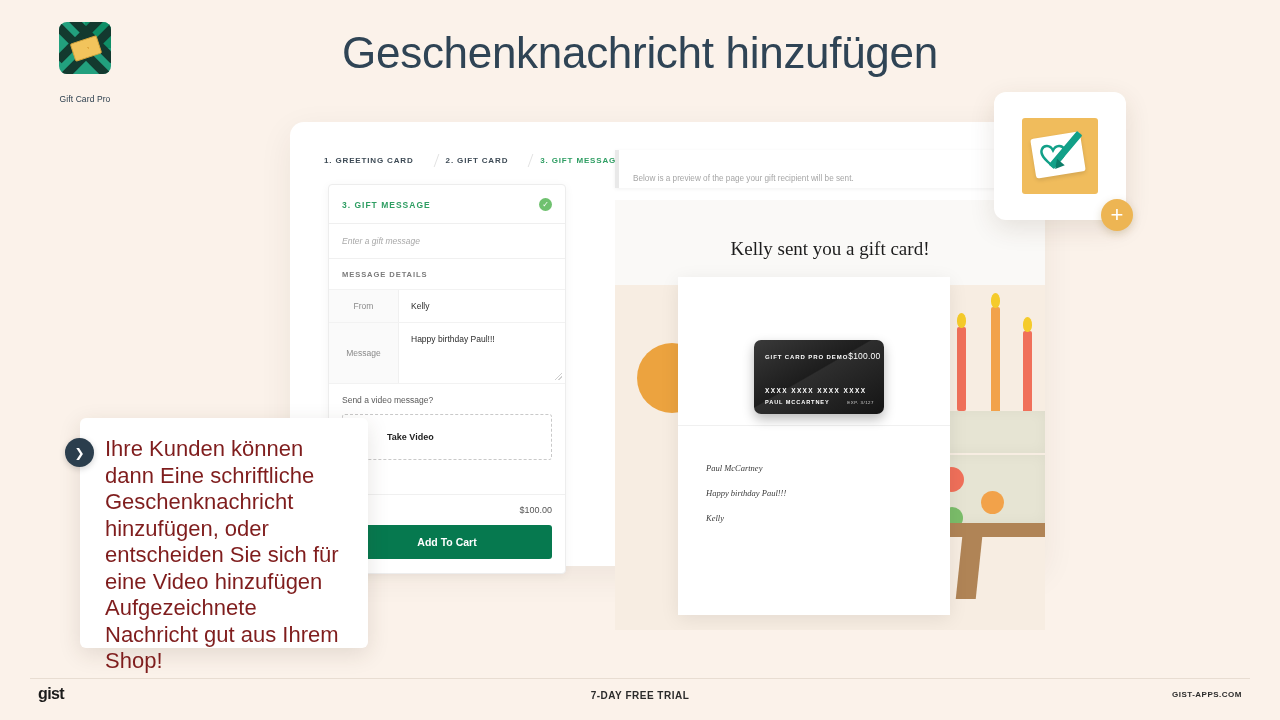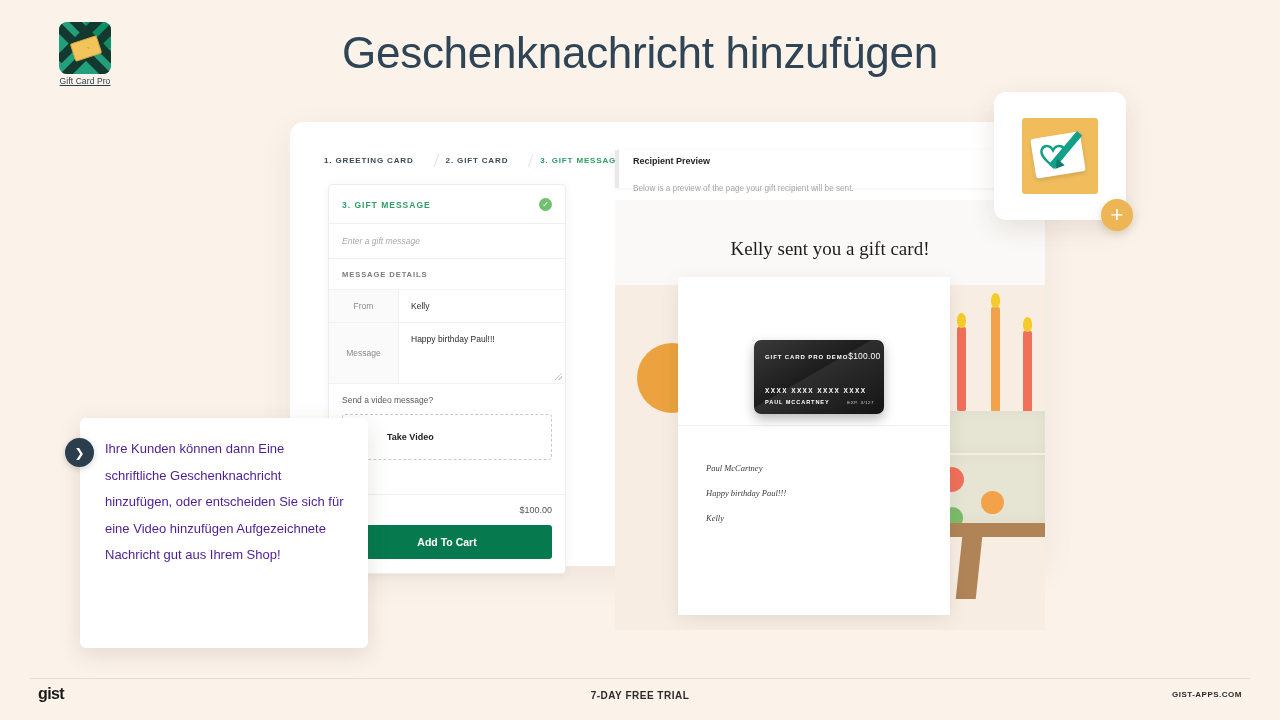--- a/index.html
+++ b/index.html
@@ -29,21 +29,21 @@
     position: absolute; left: 13px; top: 17px; width: 28px; height: 19px;
     background: #f2c45c; border: 1px solid #d9a63c; border-radius: 2px;
     transform: rotate(-18deg);
   }
   .bm-card::after {
     content: ""; position: absolute; left: 10px; top: 3px;
     width: 11px; height: 11px; border-radius: 50%;
     background: radial-gradient(circle, #e0a93f 0 1px, transparent 1px);
     box-shadow: none;
   }
-  .brand-name { font-size: 8.5px; color: #2b3e4d; margin-top: 2px; letter-spacing: .1px; text-decoration: underline; }
+  .brand-name { font-size: 8.5px; color: #2b3e4d; margin-top: 20px; letter-spacing: .1px; }
 
   
   .headline {
     position: absolute; top: 28px; left: 0; width: 1280px; text-align: center;
     font-size: 44px; font-weight: 400; color: #2f4455; letter-spacing: -0.3px;
   }
 
   
   .stage {
     position: absolute; left: 290px; top: 122px; width: 754px; height: 444px;
@@ -205,21 +205,21 @@
     font-size: 22px; line-height: 1; font-weight: 300;
     box-shadow: 0 3px 8px rgba(120,85,20,.22);
   }
 
   
   .callout {
     position: absolute; left: 80px; top: 418px; width: 288px; height: 230px;
     background: #fff; border-radius: 6px; box-shadow: 0 6px 22px rgba(60,45,30,.13);
     padding: 18px 20px 18px 25px;
   }
-  .callout-text { font-size: 13px; line-height: 26.5px; color: #4c1d95; }
+  .callout-text { font-size: 22px; line-height: 26.5px; color: #7f1d1d; }
   .callout-arrow {
     position: absolute; left: 65px; top: 438px; width: 29px; height: 29px;
     border-radius: 50%; background: #2b3e4d; color: #fff;
     display: flex; align-items: center; justify-content: center;
     font-size: 12px; box-shadow: 0 2px 6px rgba(0,0,0,.18);
   }
 
   
   .footer-rule { position: absolute; left: 30px; top: 678px; width: 1220px; height: 1px; background: #e8ddd2; }
   .footer-left { position: absolute; left: 38px; top: 685px; font-size: 16px; font-weight: 700; color: #1b1b1b; letter-spacing: -.6px; }
@@ -282,21 +282,20 @@
       </div>
 
       <div class="qty-row">
         <span class="qty-label">Y</span>
         <span class="qty-price">$100.00</span>
       </div>
       <div class="add-cart">Add To Cart</div>
     </div>
 
     <div class="preview-head">
-      <div class="ph-title">Recipient Preview</div>
       <div class="ph-sub">Below is a preview of the page your gift recipient will be sent.</div>
     </div>
 
     <div class="preview-body">
       <div class="pb-title">Kelly sent you a gift card!</div>
 
       <div class="pb-canvas">
         <div class="orange-blob"></div>
 
         <div class="cake-wrap">

